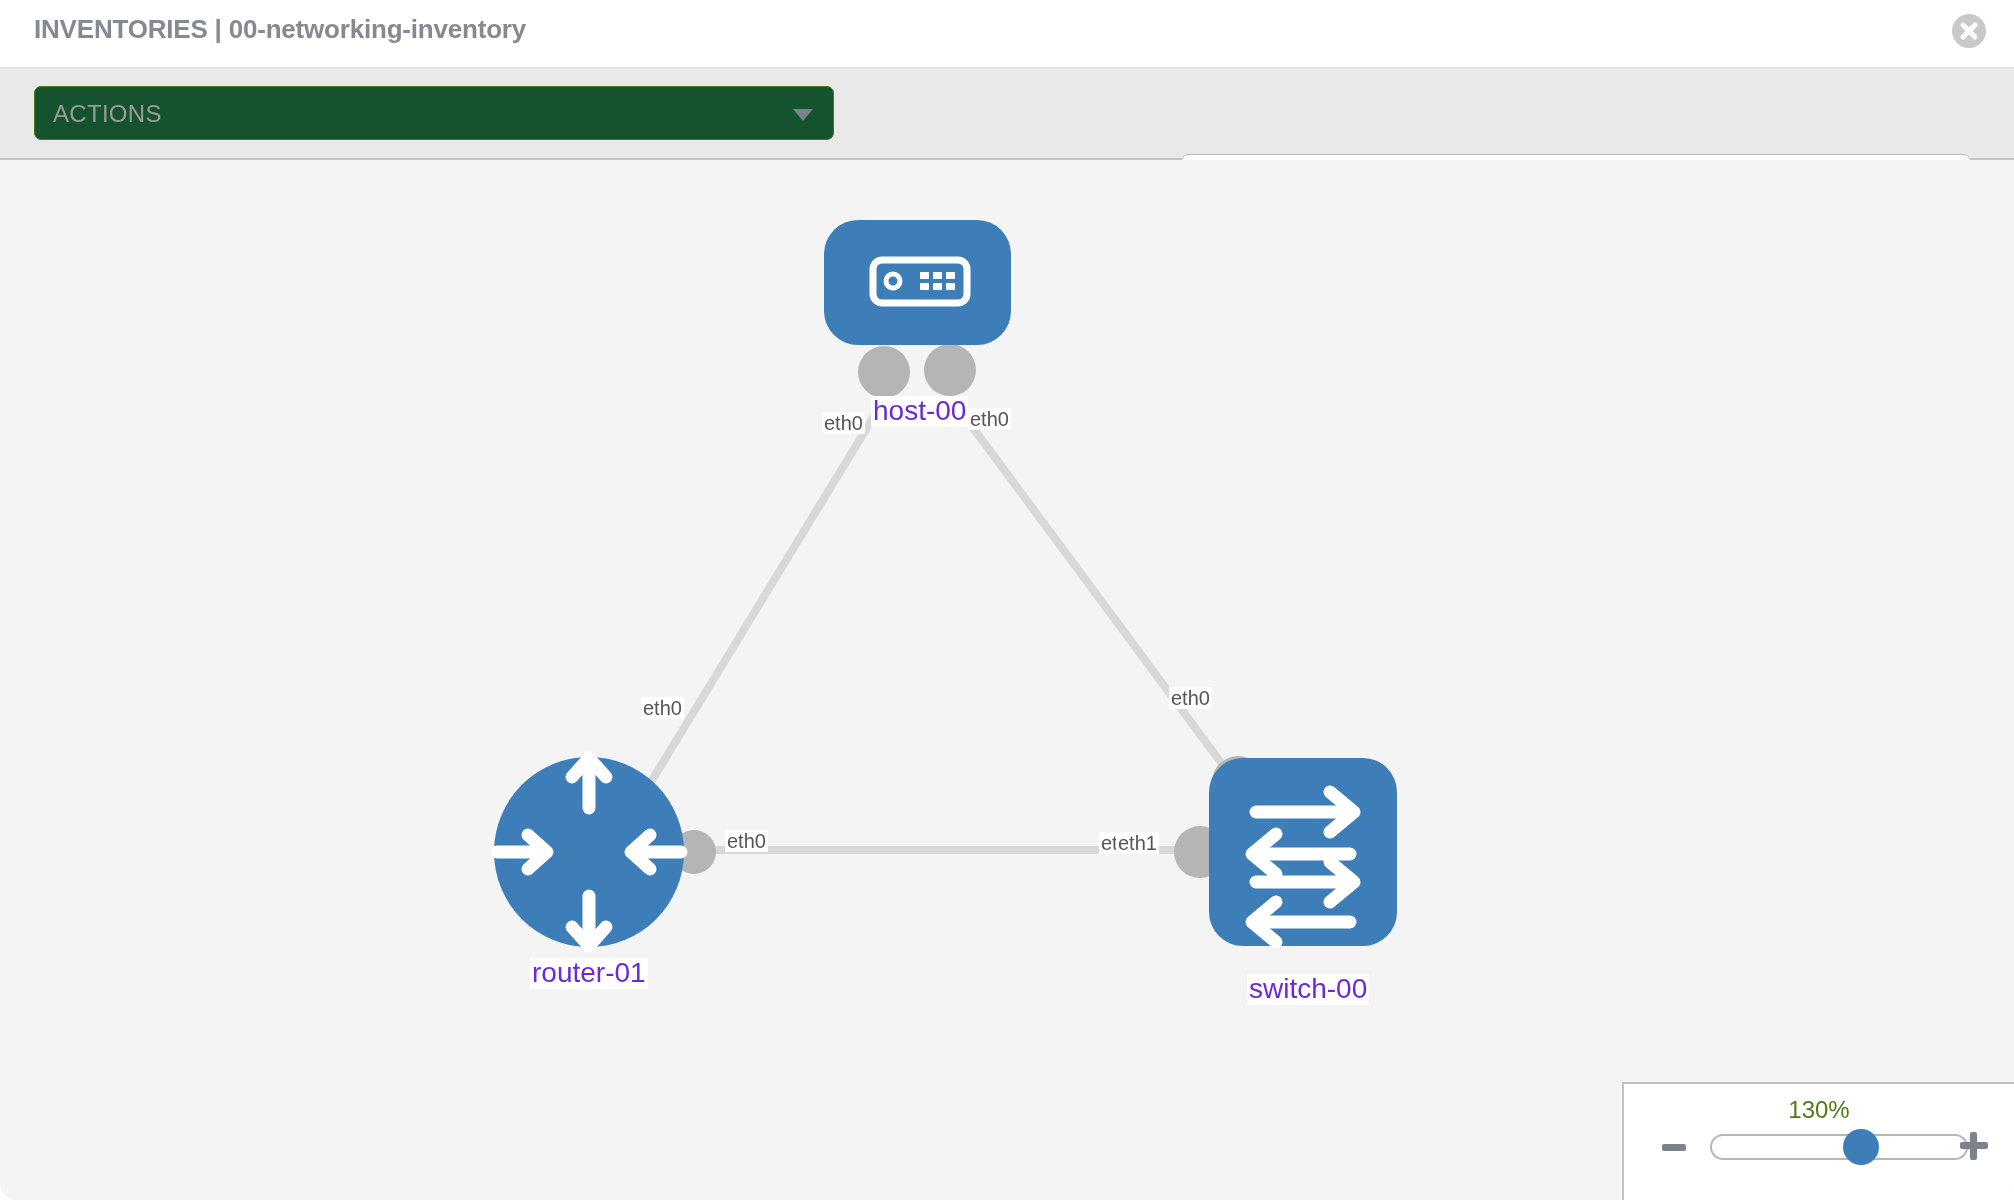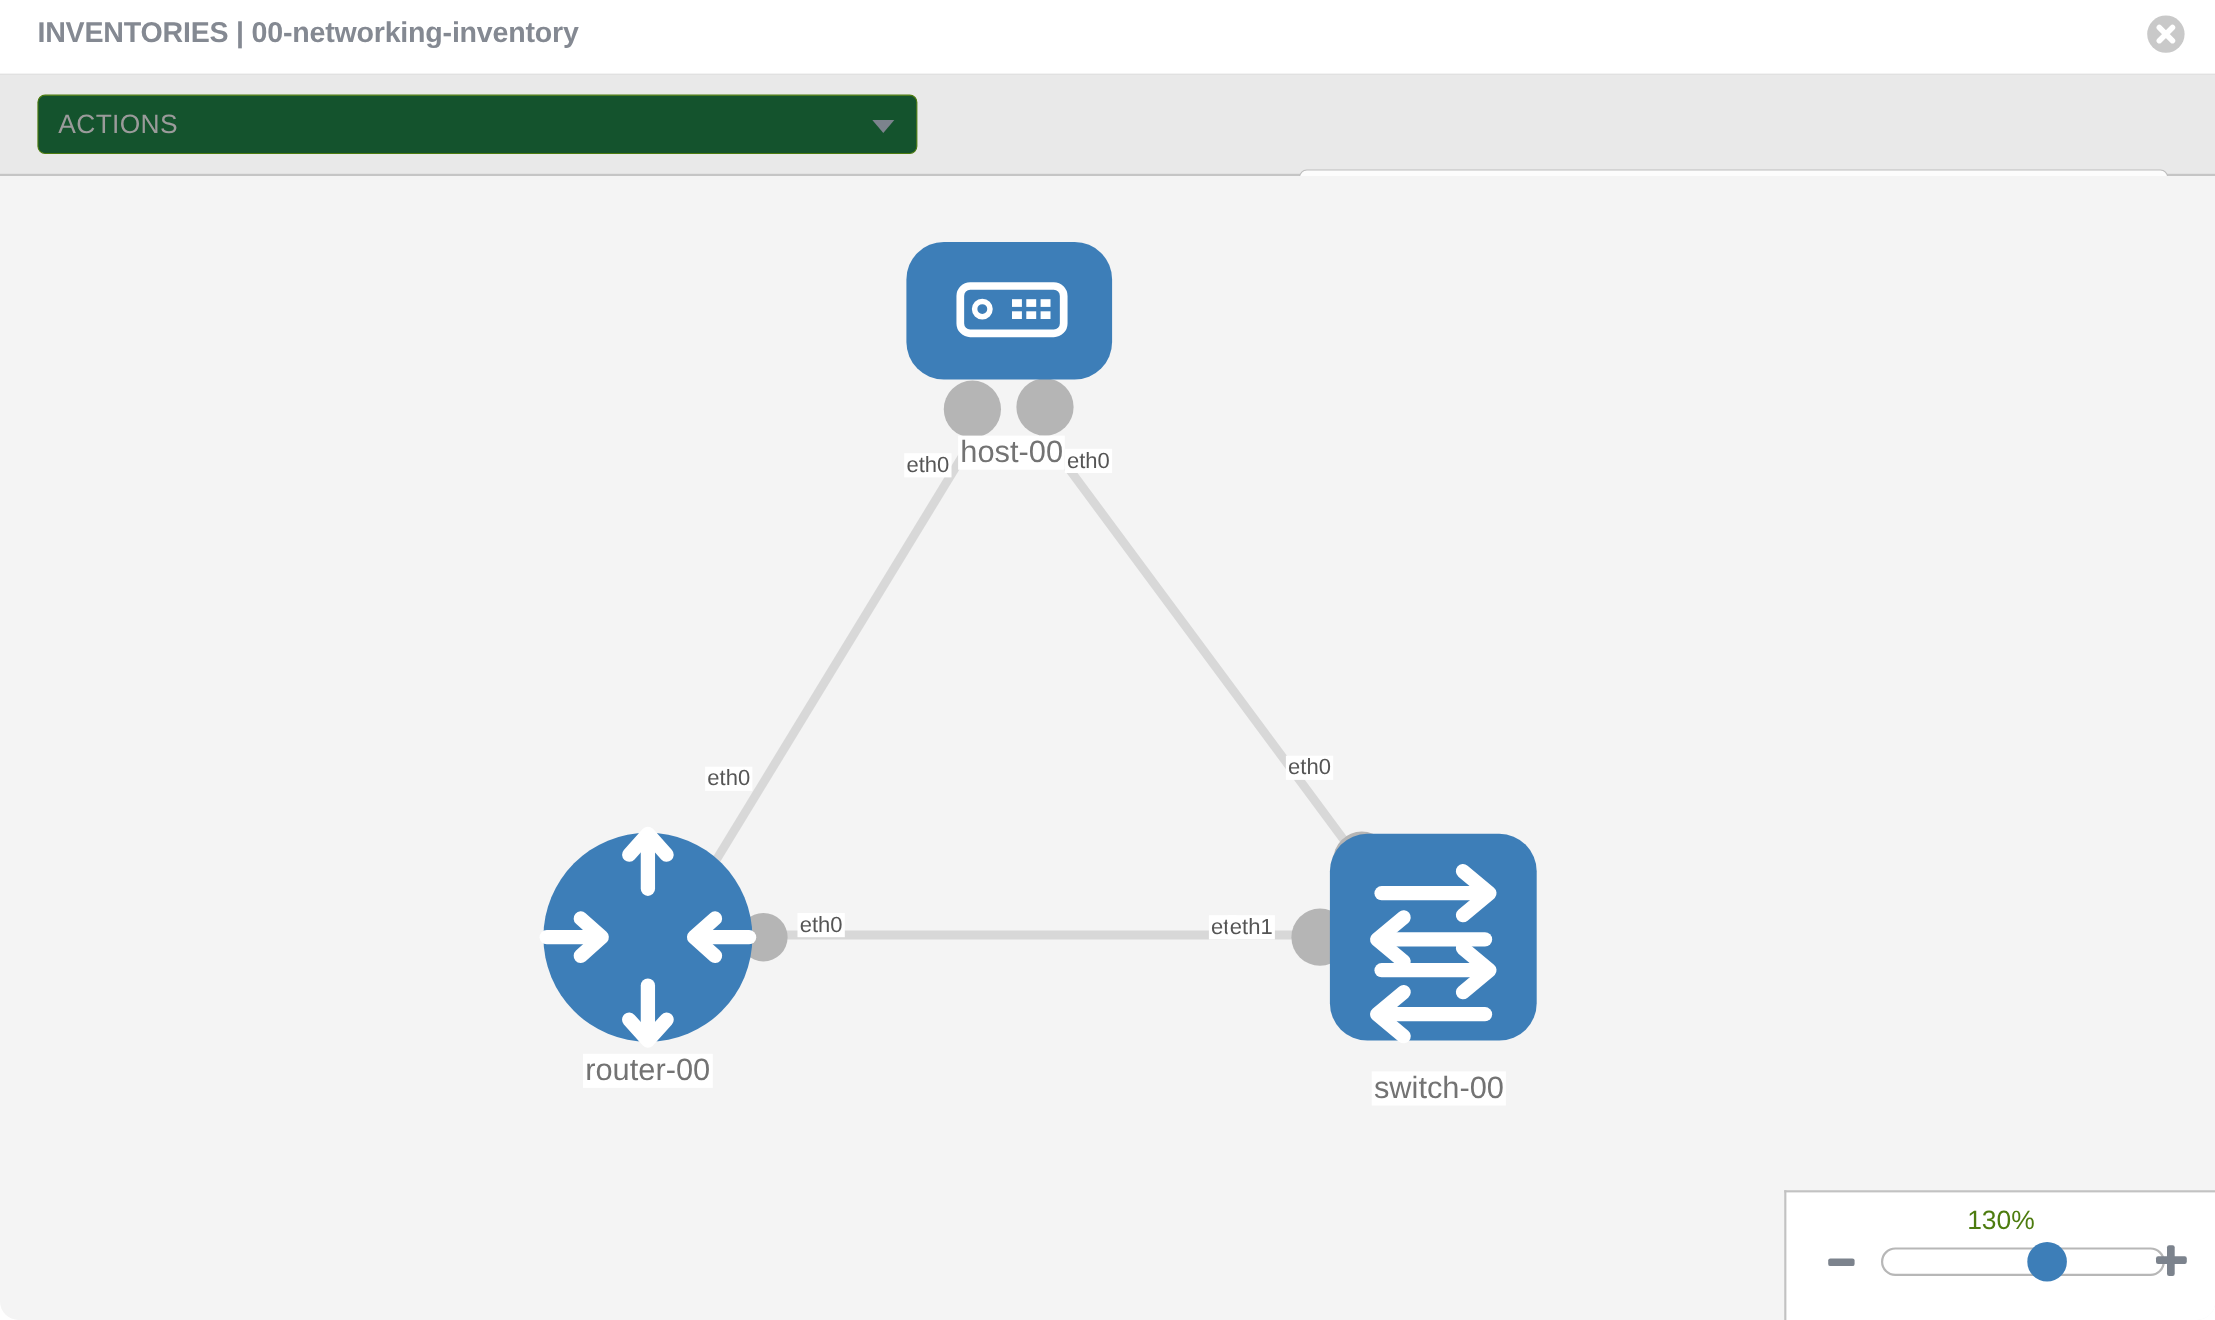--- a/index.html
+++ b/index.html
@@ -100,21 +100,21 @@
   }
   .topology-svg {
     position: absolute; left: 0; top: 0;
     width: 2014px; height: 1040px;
   }
 
   
   .node-label {
     position: absolute;
     font-size: 28px;
-    color: #737373;
+    color: #6d28d9;
     background: #ffffff;
     white-space: nowrap;
     padding: 0 2px;
     line-height: 1.1;
   }
   .iface-label {
     position: absolute;
     font-size: 20px;
     color: #555555;
     background: #ffffff;
@@ -273,21 +273,21 @@
         <g stroke="#ffffff" stroke-width="13" stroke-linecap="round" stroke-linejoin="round" fill="none">
           <path d="M1256 722 L1352 722"></path>
           <path d="M1330 702 L1354 722 L1330 742"></path>
           <path d="M1350 762 L1254 762"></path>
           <path d="M1276 742 L1252 762 L1276 782"></path>
         </g>
       </g>
     </svg>
 
     <div class="node-label" style="left:871px; top:236px;">host-00</div>
-    <div class="node-label" style="left:530px; top:798px;">router-00</div>
+    <div class="node-label" style="left:530px; top:798px;">router-01</div>
     <div class="node-label" style="left:1247px; top:798px;margin-top:16px;">switch-00</div>
 
     <div class="iface-label" style="left:822px; top:252px;">eth0</div>
     <div class="iface-label" style="left:968px; top:248px;">eth0</div>
     <div class="iface-label" style="left:641px; top:537px;">eth0</div>
     <div class="iface-label" style="left:1169px; top:527px;">eth0</div>
     <div class="iface-label" style="left:725px; top:670px;">eth0</div>
     <div class="iface-label" style="left:1099px; top:672px;">etl</div>
     <div class="iface-label" style="left:1116px; top:672px;">eth1</div>
 

